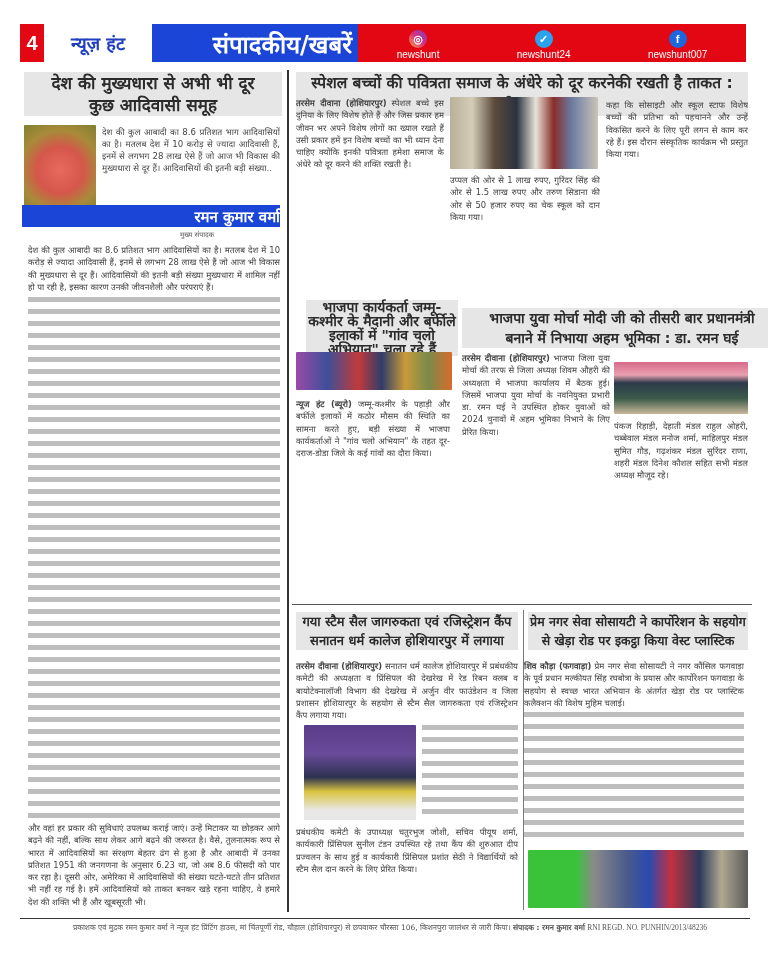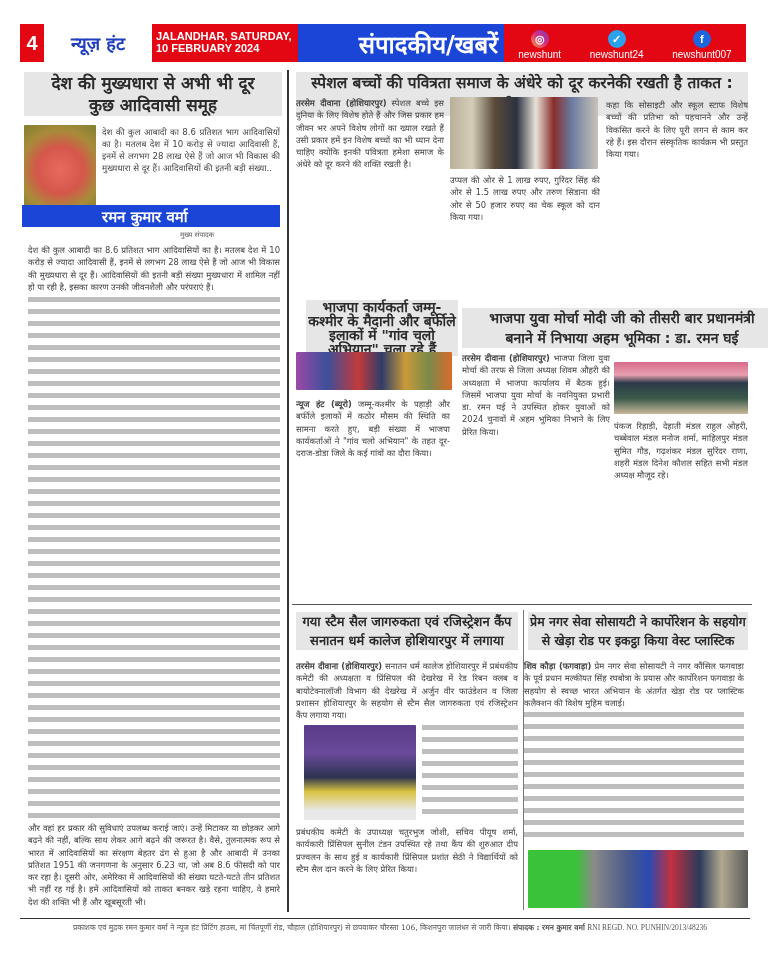--- a/index.html
+++ b/index.html
@@ -18,32 +18,28 @@
   .tw { background:#2aa3ef; }
   .fb { background:#1c67e0; }
   
   .hl { font-weight:bold; color:#2b2b2b; text-align:center; background:#e6e6e6; }
   .body-text { font-size:8.4px; line-height:12.3px; color:#444; text-align:justify; }
   .lines { background:repeating-linear-gradient(to bottom,#6e6e6e 0,#6e6e6e 5px,transparent 5px,transparent 12px); opacity:.45; }
   .vrule { background:#333; width:2px; }
   .hrule { background:#555; height:1px; }
   .photo { border-radius:1px; overflow:hidden; }
   .footer { font-size:7.5px; color:#555; text-align:center; line-height:11px; }
-  .byline-bar { background:#1b45d6; color:#fff; font-size:15px; font-weight:bold; display:flex; align-items:center; justify-content:flex-start; }
+  .byline-bar { background:#1b45d6; color:#fff; font-size:15px; font-weight:bold; display:flex; align-items:center; justify-content:flex-end; }
 </style>
 </head>
 <body>
 
 <div class="abs mast">
   <div class="pg-num">4</div>
   <div class="brand">न्यूज़ हंट</div>
-  <div class="dateline">
-    <div>JALANDHAR, SATURDAY,</div>
-    <div>10 FEBRUARY 2024</div>
-  </div>
   <div class="section">संपादकीय/खबरें</div>
   <div class="social">
     <div class="soc">
       <div class="soc-ic ig">◎</div>
       <span>newshunt</span>
     </div>
     <div class="soc">
       <div class="soc-ic tw">✓</div>
       <span>newshunt24</span>
     </div>

